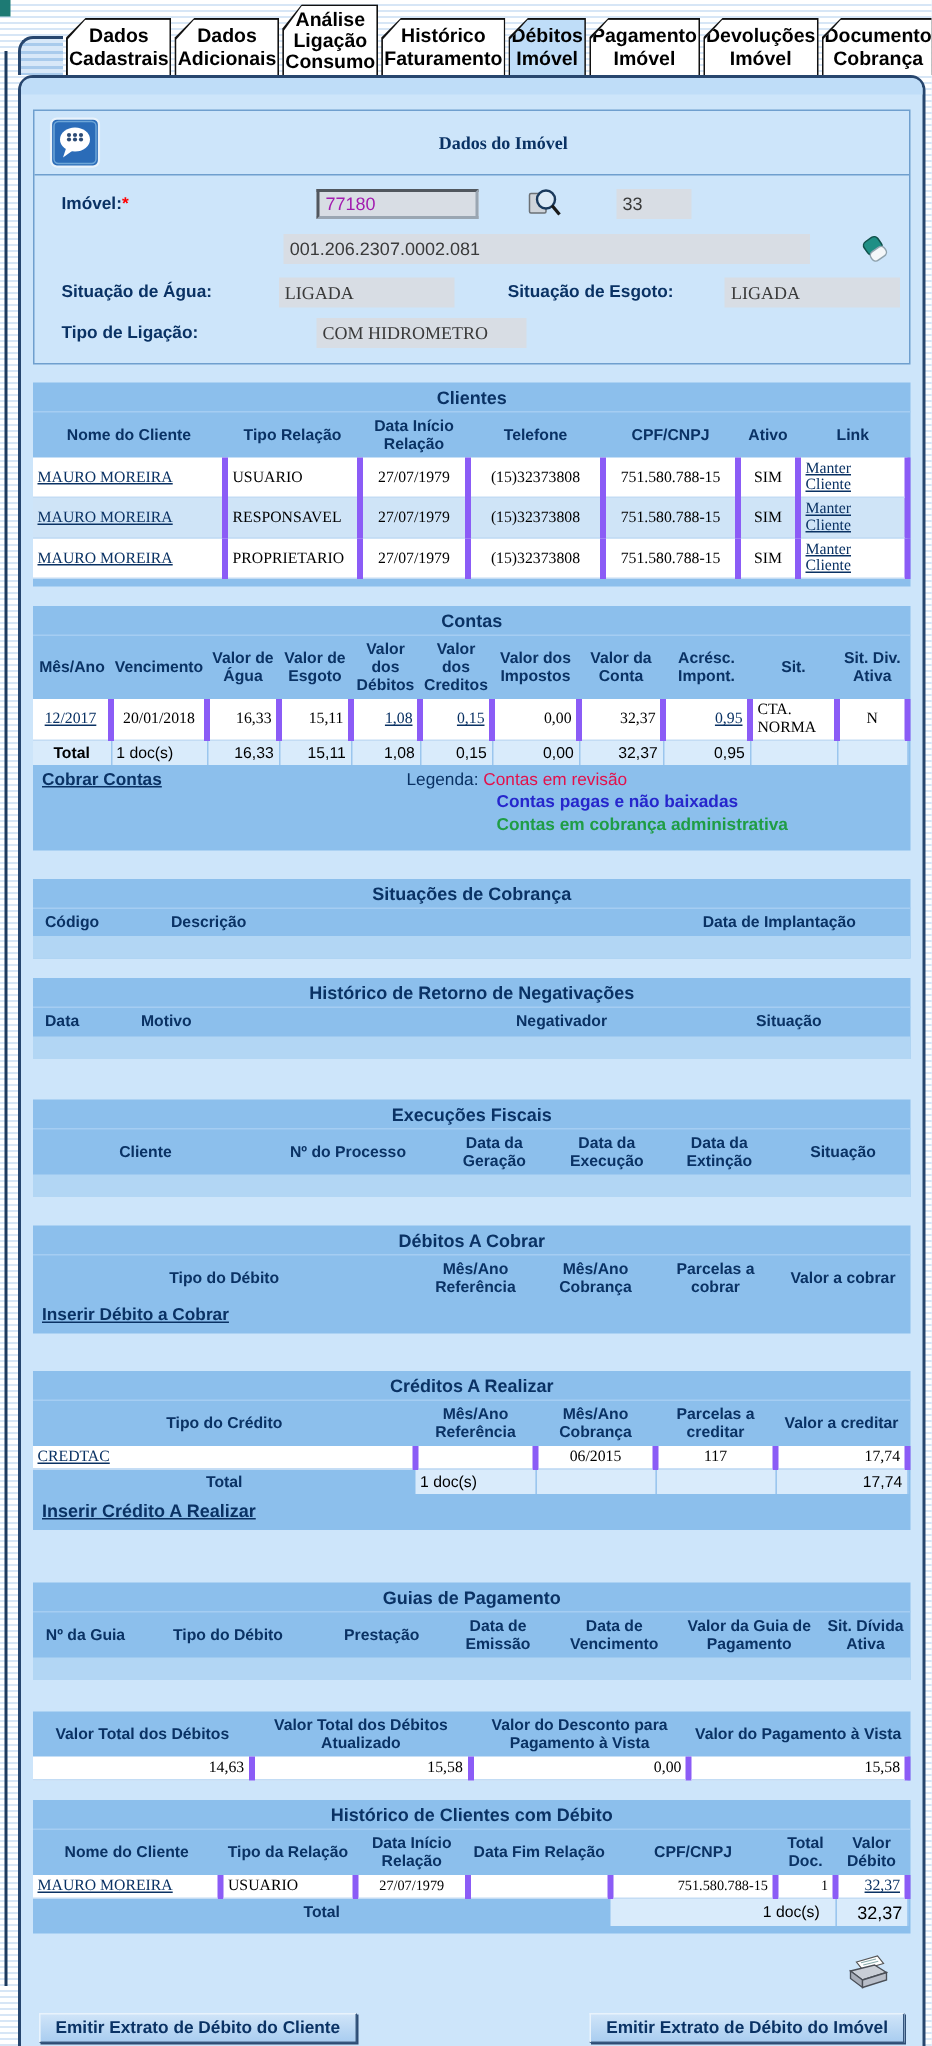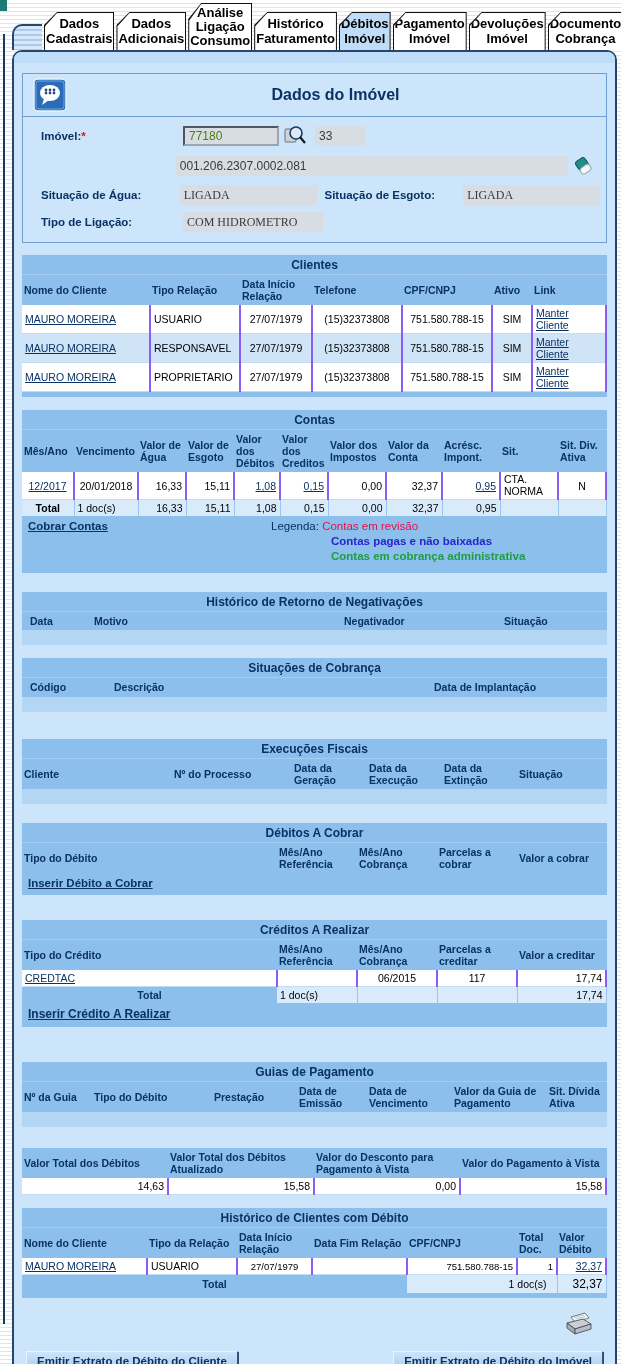--- a/index.html
+++ b/index.html
@@ -39,43 +39,43 @@
   .frame {
     margin:0 4px 0 12px; border:2px solid #27466e;
     border-radius:10px 10px 8px 8px; background:#cde5fa; position:relative; z-index:2;
   }
   .frame-top { height:11px; background:#bfddf8; border-radius:7px 7px 0 0; }
   .content { padding:10px 8px 6px 8px; }
 
   
   .imovel-box { border:1px solid #6f9fce; background:#cde5fa; margin-bottom:12px; }
   .imovel-head { display:flex; align-items:center; border-bottom:1px solid #6f9fce; padding:4px 6px; }
-  .imovel-title { flex:1; text-align:center; font-weight:bold; font-size:16px; }
+  .imovel-title { flex:1; text-align:center; font-weight:bold; font-size:12px;font-family:Liberation Serif, serif; }
   .imovel-body { padding:8px 6px 10px 18px; }
-  .frow { display:flex; align-items:center; margin-bottom:7px; }
+  .frow { display:flex; align-items:center; margin-bottom:7px;gap:28px; }
   .flabel { width:142px; font-weight:bold; font-size:11.5px; }
   .req { color:#ff0000; font-weight:bold; }
   .field {
     background:#d8dde4; color:#3a3a3a; font-size:12px;
     padding:2px 4px; height:20px; display:flex; align-items:center; overflow:hidden;
   }
-  .f-matric { width:96px; border:2px inset #9aa6b2; color:#4d7c0f; }
+  .f-matric { width:108px; border:2px inset #9aa6b2; color:#a21caf; }
   .f-dig { width:50px; margin-left:4px; }
   .f-insc { width:413px;text-align:center; }
   .f-sit { width:140px;font-family:Liberation Serif, serif; }
   .ilabel2 { font-weight:bold; font-size:11.5px; width:142px; margin-left:8px; }
   .icon-btn { background:none; border:none; cursor:pointer; padding:0; margin:0 4px; line-height:0; }
 
   
   .section { background:#8cbfec; margin-bottom:13px; }
   .sec-title { text-align:center; font-weight:bold; font-size:12px; padding:3px 0 2px 0; border-bottom:1px solid #a5cdf2; }
   table.tbl { width:100%; border-collapse:collapse; table-layout:fixed; }
-  .tbl th { color:#0a3264; font-weight:bold; font-size:10.5px; padding:3px 2px; text-align:left; line-height:1.15; }
+  .tbl th { color:#0a3264; font-weight:bold; font-size:10.5px; padding:3px 2px; text-align:center; line-height:1.15; }
   .tbl td { font-size:10.5px; padding:2px 3px; color:#000; }
-  td.cell { background:#ffffff; border-right:2px solid #8b5cf6; border-bottom:1px solid #c3dcf4; }
+  td.cell { background:#ffffff; border-right:4px solid #8b5cf6; border-bottom:1px solid #c3dcf4;font-family:Liberation Serif, serif; }
   tr.alt td.cell { background:#cfe4f7; }
   tr.totalrow td { background:#d9ebfb; border-right:1px solid #9bc6ee; }
   tr.totalrow td.noband { background:transparent; border-right:none; color:#0a3264; font-weight:bold; }
   .t-label { font-weight:bold; color:#0a3264; text-align:center; }
   .num { text-align:right; }
   .ctr { text-align:center;margin-left:37px; }
   .small2 { font-size:8px; line-height:1.1; white-space:pre-line; color:#333; }
   a, .lnk { color:#0a3264; text-decoration:underline; cursor:pointer; }
   .biglink { font-weight:bold; font-size:11.5px; }
   .sec-foot { padding:4px 6px 6px 6px; }
@@ -357,53 +357,53 @@
           <div class="legend-line"><span class="lg-label">Legenda:</span> <span class="lg-red">Contas em revisão</span></div>
           <div class="legend-line legend-indent"><span class="lg-blue">Contas pagas e não baixadas</span></div>
           <div class="legend-line legend-indent"><span class="lg-green">Contas em cobrança administrativa</span></div>
         </div>
       </div>
     </div>
 
     <div style="height:6px"></div>
 
     <div class="section">
+      <div class="sec-title">Situações de Cobrança</div>
+      <table class="tbl">
+        <colgroup>
+            <col style="width:90px">
+            <col style="width:320px">
+            <col>
+          </colgroup>
+        <tbody>
+            <tr>
+          <th style="text-align:left;padding-left:8px">Código</th>
+          <th style="text-align:left">Descrição</th>
+          <th>Data de Implantação</th>
+        </tr>
+      </tbody>
+        </table>
+      <div class="empty-strip"></div>
+    </div>
+
+    <div class="section">
       <div class="sec-title">Histórico de Retorno de Negativações</div>
       <table class="tbl">
         <colgroup>
             <col style="width:70px">
             <col style="width:250px">
             <col style="width:160px">
             <col>
           </colgroup>
         <tbody>
             <tr>
           <th style="text-align:left;padding-left:8px">Data</th>
           <th style="text-align:left">Motivo</th>
           <th style="text-align:left">Negativador</th>
           <th style="text-align:left">Situação</th>
-        </tr>
-      </tbody>
-        </table>
-      <div class="empty-strip"></div>
-    </div>
-
-    <div class="section">
-      <div class="sec-title">Situações de Cobrança</div>
-      <table class="tbl">
-        <colgroup>
-            <col style="width:90px">
-            <col style="width:320px">
-            <col>
-          </colgroup>
-        <tbody>
-            <tr>
-          <th style="text-align:left;padding-left:8px">Código</th>
-          <th style="text-align:left">Descrição</th>
-          <th>Data de Implantação</th>
         </tr>
       </tbody>
         </table>
       <div class="empty-strip"></div>
     </div>
 
     <div style="height:14px"></div>
 
     <div class="section">
       <div class="sec-title">Execuções Fiscais</div>

